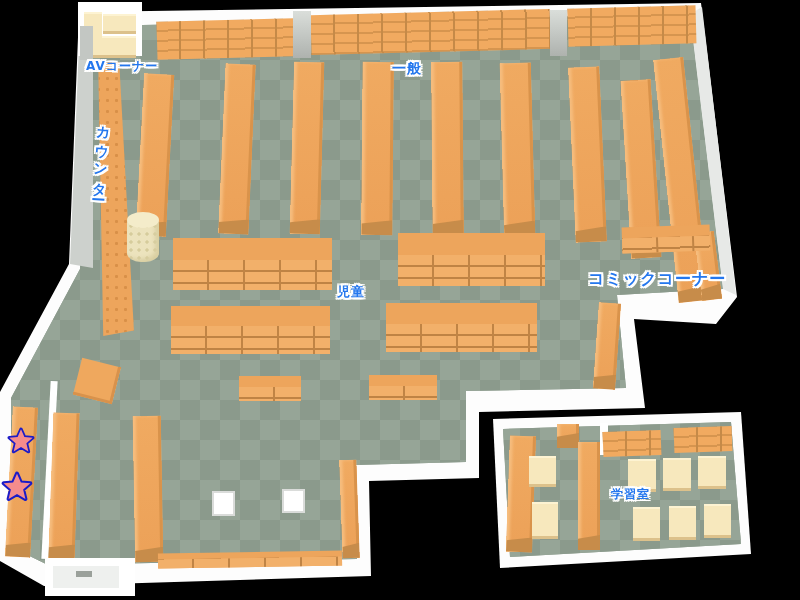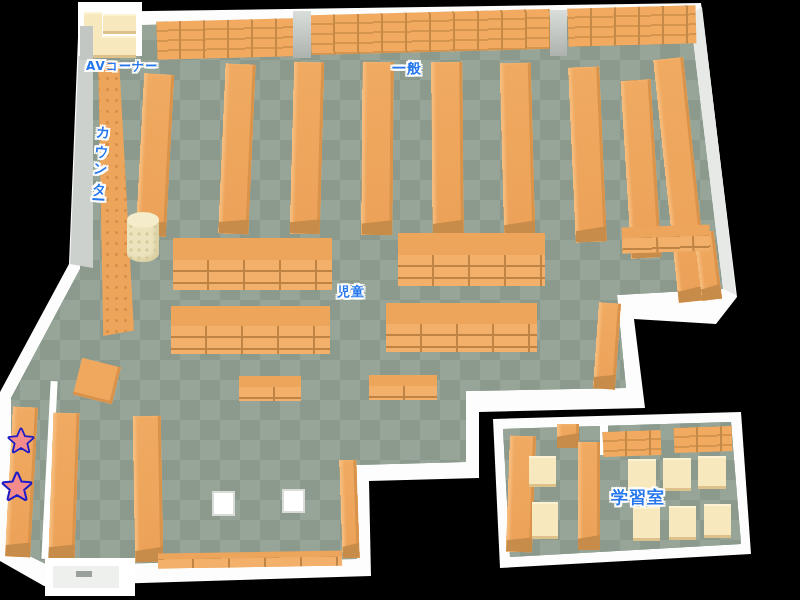--- a/index.html
+++ b/index.html
@@ -61,21 +61,21 @@
   
   .map-label{position:absolute;font-weight:bold;color:#2477ee;letter-spacing:1px;white-space:nowrap;
     text-shadow:-2px -2px 0 #fff,2px -2px 0 #fff,-2px 2px 0 #fff,2px 2px 0 #fff,
                 -2px 0 0 #fff,2px 0 0 #fff,0 -2px 0 #fff,0 2px 0 #fff;}
   .lbl-av{left:86px;top:58px;font-size:12px;text-align:center;}
   .lbl-general{left:392px;top:60px;font-size:14px;}
   .lbl-counter{left:93px;top:116px;font-size:14px;writing-mode:vertical-rl;
                text-orientation:upright;transform:rotate(4deg);letter-spacing:3px;}
   .lbl-children{left:337px;top:283px;font-size:13px;font-family:Liberation Mono, monospace;}
   .lbl-comic{left:588px;top:269px;font-size:16px;}
-  .lbl-study{left:611px;top:486px;font-size:17px;}
+  .lbl-study{left:611px;top:486px;font-size:12px;}
 
   .star{position:absolute;}
 </style>
 </head>
 <body>
 
 <div class="canvas">
 
   <div class="wall wall-main"></div>
   <div class="floor floor-main"></div>
@@ -146,20 +146,21 @@
   <div class="cream" style="left:663px;top:458px;width:28px;height:33px;"></div>
   <div class="cream" style="left:698px;top:456px;width:28px;height:33px;"></div>
   <div class="cream" style="left:633px;top:507px;width:27px;height:34px;"></div>
   <div class="cream" style="left:669px;top:506px;width:27px;height:34px;"></div>
   <div class="cream" style="left:704px;top:504px;width:27px;height:34px;"></div>
 
   <div class="map-label lbl-av">AVコーナー</div>
   <div class="map-label lbl-general">一般</div>
   <div class="map-label lbl-counter">カウンター</div>
   <div class="map-label lbl-children">児童</div>
+  <div class="map-label lbl-comic">コミックコーナー</div>
   <div class="map-label lbl-study">学習室</div>
 
   <svg class="star" style="left:7px;top:427px;" width="28" height="28" viewBox="0 0 24 24">
     <path d="M12 2 L14.9 8.6 L22 9.2 L16.6 13.9 L18.3 21 L12 17.2 L5.7 21 L7.4 13.9 L2 9.2 L9.1 8.6 Z" fill="#f58c8c" stroke="#1b1bc8" stroke-width="3" stroke-linejoin="round" paint-order="stroke"></path>
   </svg>
   <svg class="star" style="left:1px;top:471px;" width="32" height="32" viewBox="0 0 24 24">
     <path d="M12 2 L14.9 8.6 L22 9.2 L16.6 13.9 L18.3 21 L12 17.2 L5.7 21 L7.4 13.9 L2 9.2 L9.1 8.6 Z" fill="#f58c8c" stroke="#1b1bc8" stroke-width="3" stroke-linejoin="round" paint-order="stroke"></path>
   </svg>
 
 </div>

